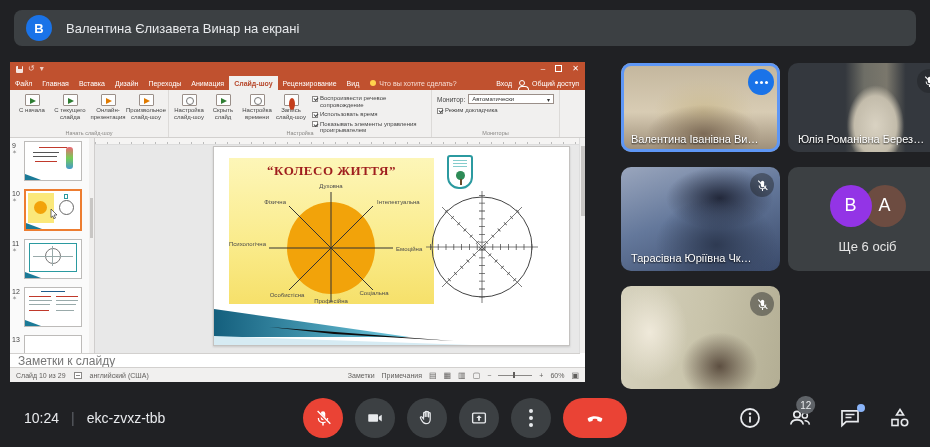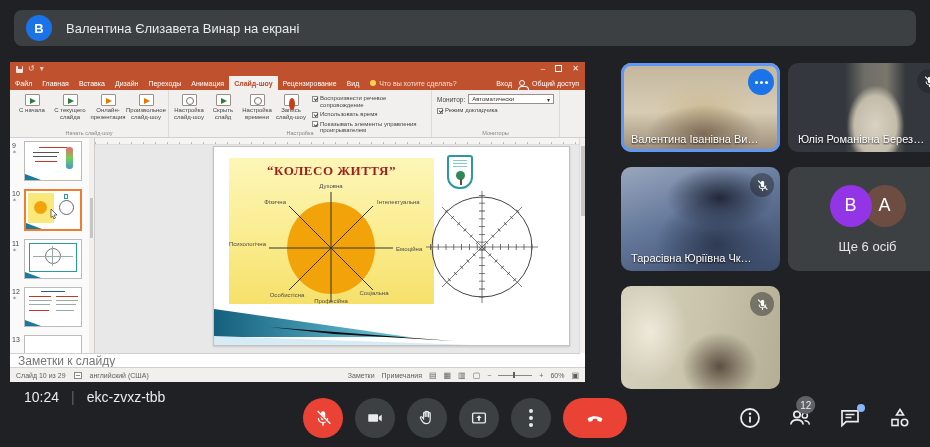--- a/index.html
+++ b/index.html
@@ -129,21 +129,21 @@
   .ovf-center { position:absolute; inset:0; display:flex; flex-direction:column; align-items:center; justify-content:center; gap:12px; }
   .ovf-avatars { display:flex; }
   .ovf-av { width:42px; height:42px; border-radius:50%; display:flex; align-items:center; justify-content:center;
     color:#fff; font-size:18px; }
   .ovf-av.purple { background:#9334e6; z-index:2; }
   .ovf-av.brown { background:#6d4c41; margin-left:-8px; }
   .ovf-label { color:#e5e5e5; font-size:13px; }
 
   
   .bottombar { position:absolute; left:0; right:0; bottom:0; height:58px; background:#202124; }
-  .bb-left { position:absolute; left:24px; top:0; height:58px; display:flex; gap:12px;
+  .bb-left { position:absolute; left:24px; top:0; height:58px; display:flex; align-items:center; gap:12px;
     color:#e8eaed; font-size:14px; }
   .bb-sep { color:#5f6368; }
   .bb-center { position:absolute; left:50%; transform:translateX(-50%); top:9px; display:flex; gap:12px; align-items:center; }
   .cbtn { width:40px; height:40px; border-radius:50%; background:#3c4043; display:flex; align-items:center; justify-content:center; }
   .cbtn.red { background:#ea4335; }
   .cbtn.endcall { width:64px; border-radius:20px; }
   .dots-v { display:flex; flex-direction:column; gap:3px; }
   .dots-v i { width:4px; height:4px; border-radius:50%; background:#e8eaed; }
   .bb-right { position:absolute; right:18px; top:0; height:58px; display:flex; align-items:center; gap:26px; }
   .ricon { position:relative; width:24px; height:24px; }

